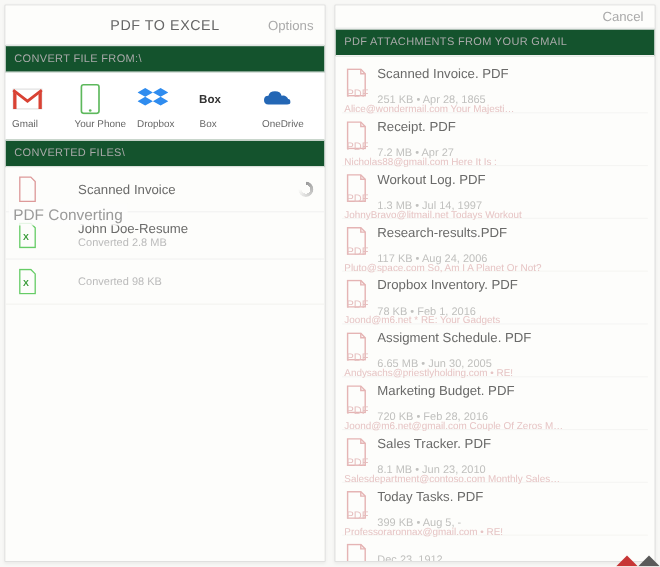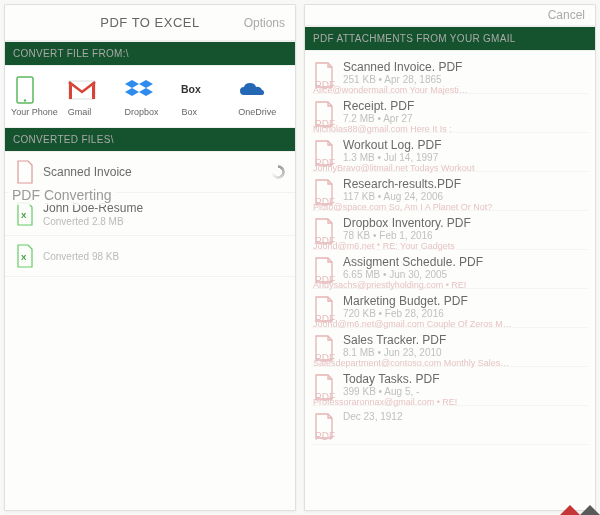--- a/index.html
+++ b/index.html
@@ -62,21 +62,21 @@
     .source-icon { width: 28px; height: 28px; display: flex; align-items: center; justify-content: center; }
     .files-list { flex: 1; overflow: hidden; background: #fdfdfb; }
     .file-item { 
       display: flex; 
       align-items: center; 
       gap: 8px; 
       padding: 8px 10px; 
       border-bottom: 1px solid #f2f2f0;
     }
     .file-icon { width: 20px; height: 24px; flex-shrink: 0; }
-    .file-info { flex: 1; }
+    .file-info { flex: 1; margin-left: 28px; }
     .file-name { font-size: 12px; color: #6b6b6a; }
     .file-meta { font-size: 10px; color: #bbb; margin-top: 1px; }
     .converting-overlay { 
       position: absolute; 
       left: 8px; 
       top: 185px; 
       font-size: 14px; 
       color: #9a9a99; 
       background: rgba(253,253,251,0.85);
       padding: 2px 4px;
@@ -97,21 +97,21 @@
     .gmail-item { 
       display: flex; 
       gap: 8px; 
       padding: 5px 4px 5px 2px; 
       position: relative;
       border-bottom: 1px solid #f5f5f3;
     }
     .gmail-icon { width: 22px; height: 26px; flex-shrink: 0; position: relative; margin-top: 2px; }
     .gmail-info { flex: 1; overflow: hidden; }
     .gmail-name { font-size: 12px; color: #6a6a69; white-space: nowrap; overflow: hidden; text-overflow: ellipsis; }
-    .gmail-meta { font-size: 10px; color: #c0c0be; }
+    .gmail-meta { font-size: 10px; color: #c0c0be; margin-top: 12px; }
     .gmail-from { 
       font-size: 9px; 
       color: #e6c4c4; 
       position: absolute;
       bottom: -2px;
       left: 2px;
       white-space: nowrap;
     }
     .pdf-text { 
       position: absolute;
@@ -136,38 +136,38 @@
 
   <div class="panel">
     <div class="header">
       <span class="header-title">PDF TO EXCEL</span>
       <span class="header-right">Options</span>
     </div>
     <div class="section-label">CONVERT FILE FROM:\</div>
     <div class="sources">
       <div class="source-item">
         <div class="source-icon">
-          <svg width="20" height="28" viewBox="0 0 20 28">
-              <rect x="2" y="1" width="16" height="26" rx="2" fill="none" stroke="#5db85c" stroke-width="1.5"></rect>
-              <rect x="4" y="4" width="12" height="18" fill="#fff"></rect>
-              <circle cx="10" cy="24.5" r="1.2" fill="#5db85c"></circle>
-            </svg>
-        </div>
-        <span>Your Phone</span>
-      </div>
-      <div class="source-item">
-        <div class="source-icon">
           <svg width="28" height="20" viewBox="0 0 28 20">
               <rect x="1" y="1" width="26" height="18" fill="#fff" stroke="#ddd"></rect>
               <path d="M1 2 L14 12 L27 2" fill="none" stroke="#d94234" stroke-width="2.5"></path>
               <path d="M1 2 L1 19 L4 19 L4 6 Z" fill="#d94234"></path>
               <path d="M27 2 L27 19 L24 19 L24 6 Z" fill="#d94234"></path>
             </svg>
         </div>
         <span>Gmail</span>
+      </div>
+      <div class="source-item">
+        <div class="source-icon">
+          <svg width="20" height="28" viewBox="0 0 20 28">
+              <rect x="2" y="1" width="16" height="26" rx="2" fill="none" stroke="#5db85c" stroke-width="1.5"></rect>
+              <rect x="4" y="4" width="12" height="18" fill="#fff"></rect>
+              <circle cx="10" cy="24.5" r="1.2" fill="#5db85c"></circle>
+            </svg>
+        </div>
+        <span>Your Phone</span>
       </div>
       <div class="source-item">
         <div class="source-icon">
           <svg width="28" height="24" viewBox="0 0 28 24">
               <path d="M7 2 L14 6 L7 10 L0 6 Z M21 2 L28 6 L21 10 L14 6 Z M7 10 L14 14 L7 18 L0 14 Z M21 10 L28 14 L21 18 L14 14 Z" fill="#2f8cef"></path>
             </svg>
         </div>
         <span>Dropbox</span>
       </div>
       <div class="source-item">

